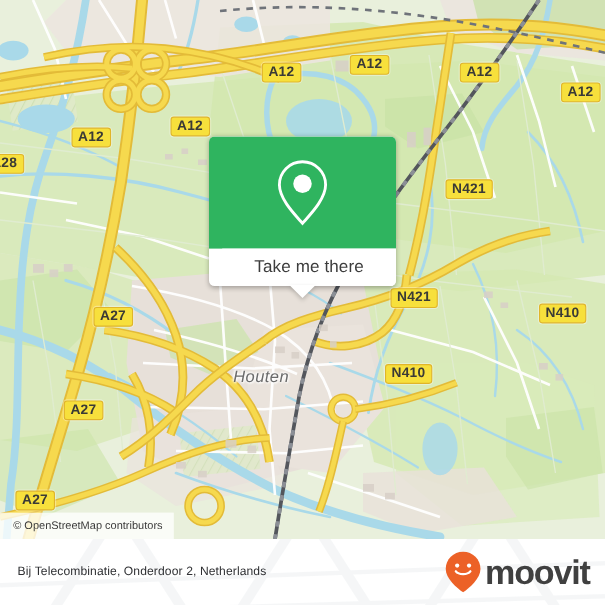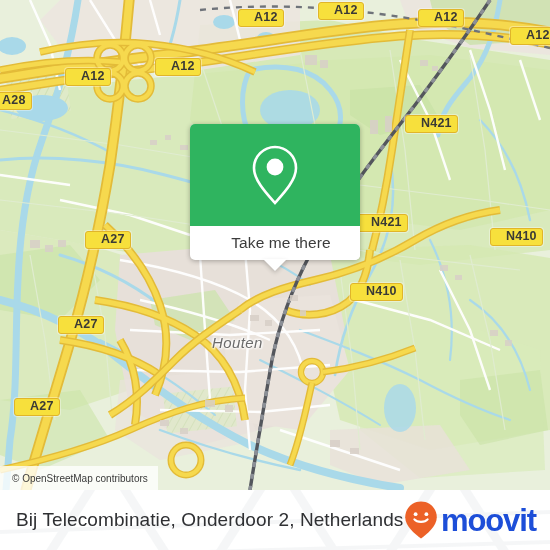--- a/index.html
+++ b/index.html
@@ -23,24 +23,25 @@
   
   .shield {
     position: absolute;
     background: #f7e03c;
     border: 1.6px solid #e0b52a;
     border-radius: 3px;
     color: #3a3a36;
     font-size: 12.5px;
     font-weight: bold;
     letter-spacing: .2px;
-    padding: 1px 5px 2px 15px;
+    padding: 1px 5px 2px 5px;
     line-height: 13px;
     white-space: nowrap;
     box-shadow: 0 0 0 1px rgba(255,255,255,.35);
+    margin-top: 48px;
   }
 
   
   .place-label {
     position: absolute;
     color: #6b6b6b;
     font-size: 15px;
     letter-spacing: .4px;
     white-space: nowrap;
     text-shadow: 0 0 3px #fff, 0 0 3px #fff, 1px 1px 2px #fff, -1px -1px 2px #fff;
@@ -102,32 +103,32 @@
     left: 0; top: 490px;
     width: 550px; height: 60px;
     background: #ffffff;
     overflow: hidden;
   }
   #footer-watermark { position: absolute; left: 0; top: -18px; opacity: .5; }
   #footer-text {
     position: absolute; left: 16px; top: 0; height: 60px;
     display: flex; align-items: center;
     color: #2f3033;
-    font-size: 19px;
+    font-size: 11px;
     letter-spacing: .1px;
     white-space: nowrap;
     z-index: 2;
   }
   #brand {
     position: absolute; right: 14px; top: 0; height: 60px;
     display: flex; align-items: center; gap: 3px;
     z-index: 2;
   }
   #brand-word {
-    color: #1d4ed8;
+    color: #404040;
     font-size: 31px;
     font-weight: bold;
     letter-spacing: -1.1px;
     line-height: 31px;
   }
 </style>
 </head>
 <body>
 
 <div id="app">

